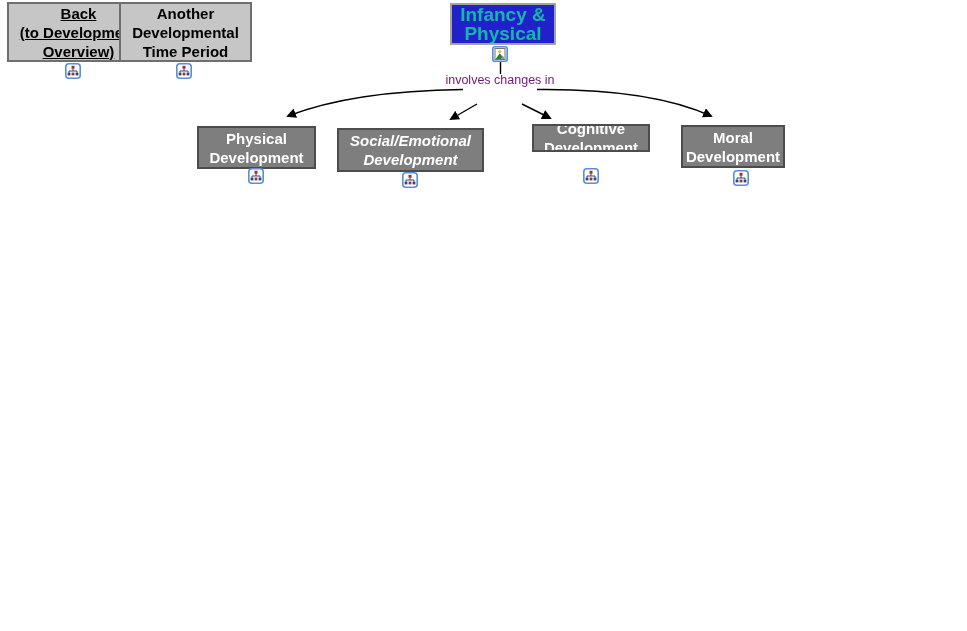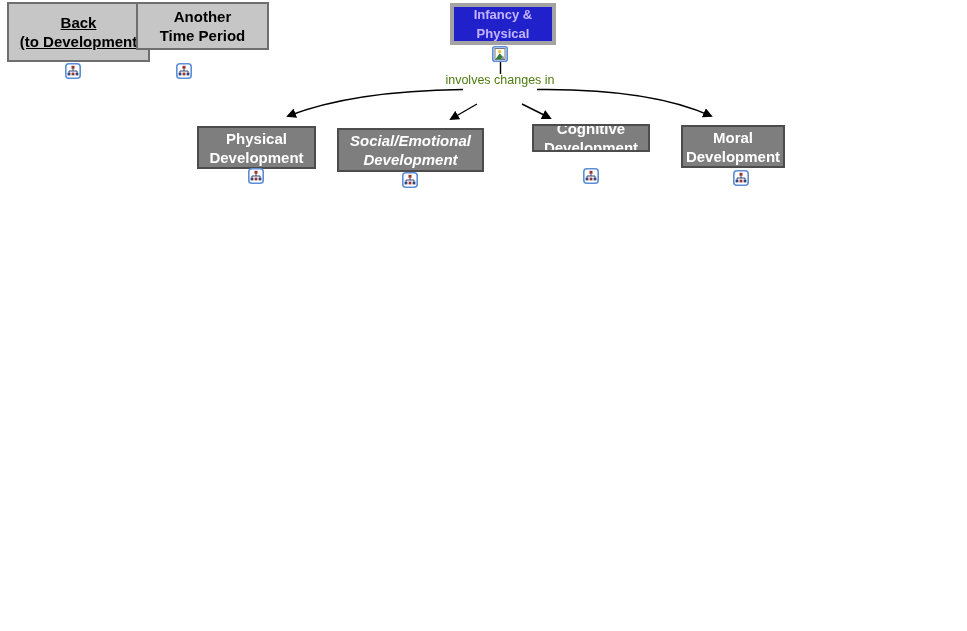--- a/index.html
+++ b/index.html
@@ -31,46 +31,46 @@
   .node span { display: block; }
   .nav-node {
     background: #c6c6c6;
     border: 2px solid #6f6f6f;
     color: #000000;
     font-size: 15px;
     line-height: 19px;
   }
   .topic-node {
     background: #2121cc;
-    border: 4px solid #a3a3a3;
-    color: #c4b5fd;
-    font-size: 13px;
+    border: 2px solid #a3a3a3;
+    color: #14b8a6;
+    font-size: 19px;
     line-height: 19.5px;
     z-index: 3;
   }
   .branch-node {
     background: #7e7e7e;
     border: 2px solid #4c4c4c;
     color: #ffffff;
     font-size: 15px;
     line-height: 19px;
     z-index: 3;
   }
   #back-node    { left: 7px;   top: 2px;   width: 143px; height: 60px; z-index: 1; text-decoration: underline; }
-  #another-node { left: 136px; top: 2px;   width: 133px; height: 48px; z-index: 2; }
+  #another-node { left: 119px; top: 2px;   width: 133px; height: 60px; z-index: 2; }
   #infancy-node { left: 450px; top: 3px;   width: 106px; height: 42px; }
   #physical-node  { left: 197px; top: 126px; width: 119px; height: 43px; }
   #social-node    { left: 337px; top: 128px; width: 147px; height: 44px; font-style: italic; }
   #cognitive-node { left: 532px; top: 124px; width: 118px; height: 28px; }
   #moral-node     { left: 681px; top: 125px; width: 104px; height: 43px; }
   .linking-phrase {
     position: absolute;
     left: 445px; top: 74px; width: 110px;
     text-align: center;
-    color: #4d7c0f;
+    color: #701a75;
     font-size: 12.5px;
     line-height: 13.5px;
     z-index: 2;
     background: #ffffff;
   }
   .res-icon {
     position: absolute;
     width: 16px; height: 16px;
     z-index: 4;
     cursor: pointer;
@@ -97,23 +97,25 @@
     <path d="M500.5,62 L500.5,74" stroke="#000000" stroke-width="1.4" fill="none"></path>
     <path d="M463,89.5 C420,90 345,94 288,116" stroke="#000000" stroke-width="1.4" fill="none" marker-end="url(#arrow)"></path>
     <path d="M477,104 L451,119" stroke="#000000" stroke-width="1.4" fill="none" marker-end="url(#arrow)"></path>
     <path d="M522,104 L550,118" stroke="#000000" stroke-width="1.4" fill="none" marker-end="url(#arrow)"></path>
     <path d="M537,89.5 C585,89 658,92 711,116" stroke="#000000" stroke-width="1.4" fill="none" marker-end="url(#arrow)"></path>
   </svg>
 
   <div class="node nav-node" id="back-node">
     <span>Back</span>
     <span>(to Development</span>
+    <span>Overview)</span>
   </div>
   <div class="node nav-node" id="another-node">
     <span>Another</span>
+    <span>Developmental</span>
     <span>Time Period</span>
   </div>
 
   <div class="node topic-node" id="infancy-node">
     <span>Infancy &amp;</span>
     <span>Physical</span>
   </div>
 
   <div class="linking-phrase">
     <span>involves</span>

